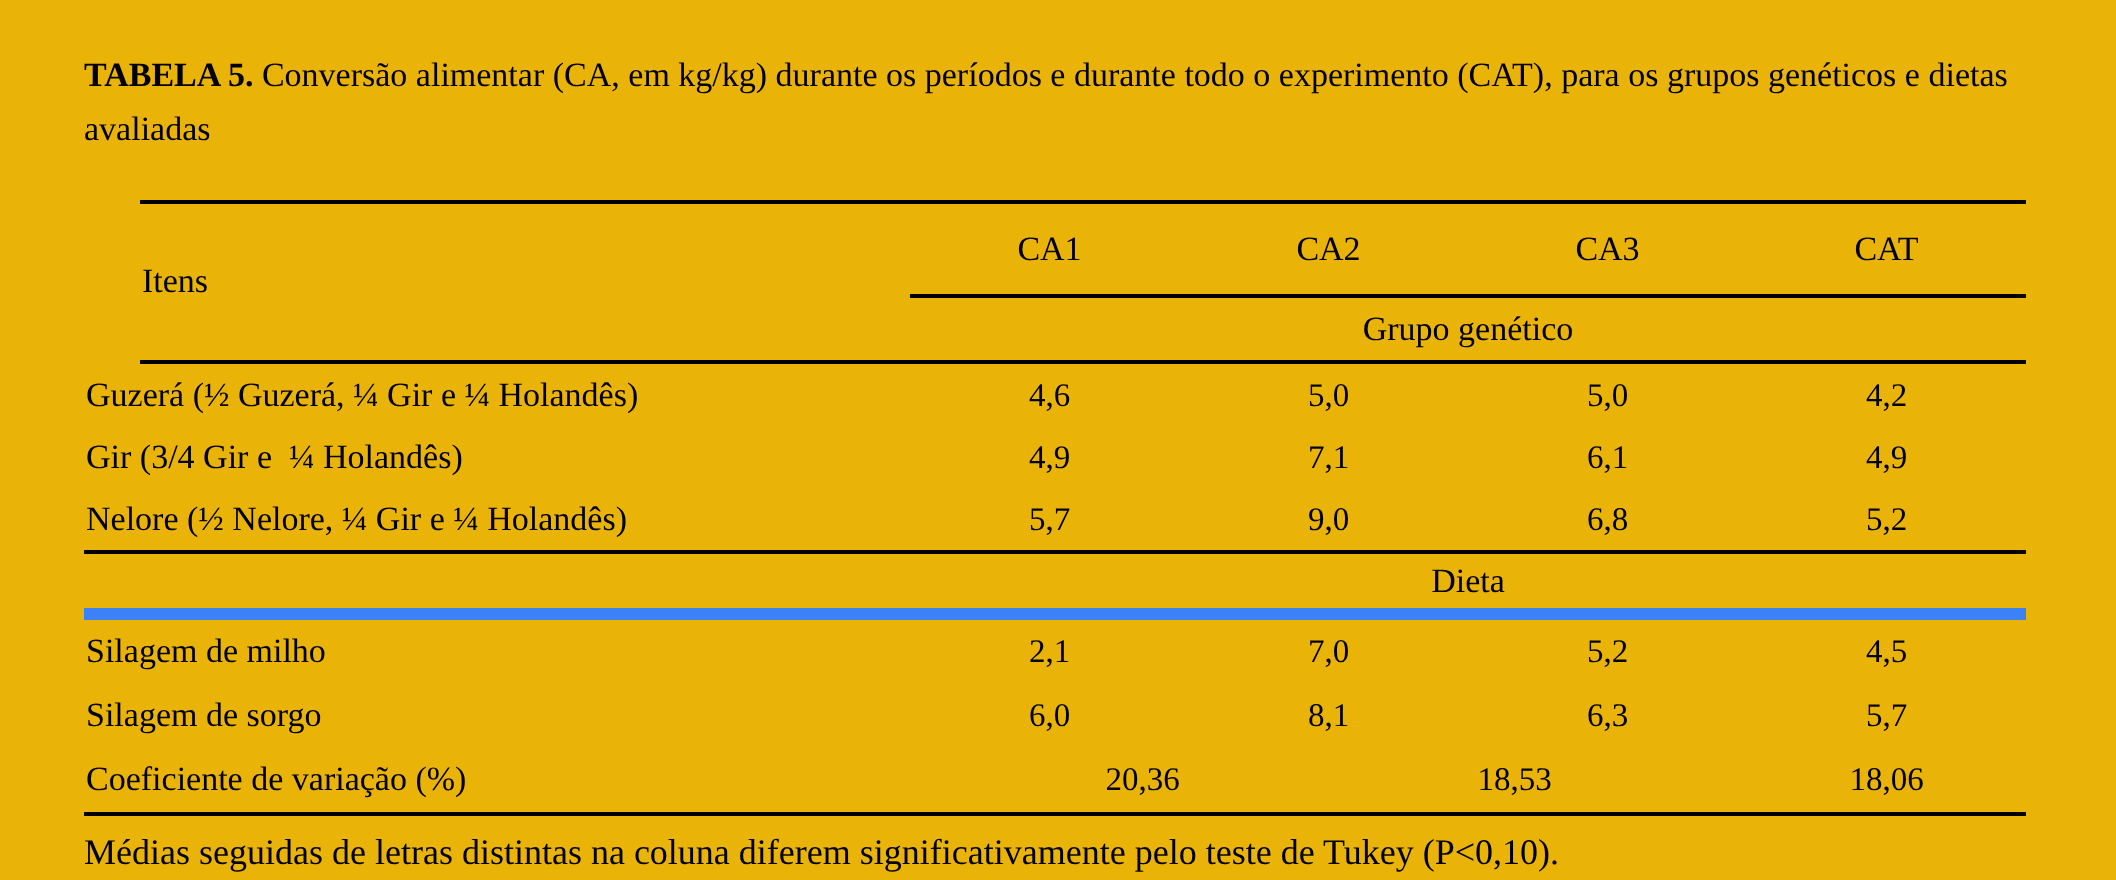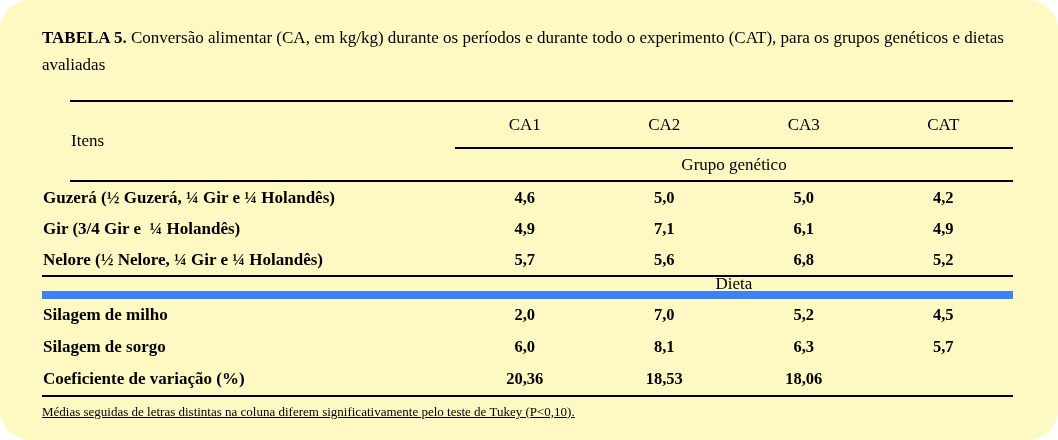--- a/index.html
+++ b/index.html
@@ -3,21 +3,21 @@
 <meta charset="utf-8">
 <style>
   * { margin: 0; padding: 0; box-sizing: border-box; }
   html, body { background: #ffffff; }
   body {
     width: 1058px; height: 440px;
     font-family: "Liberation Serif", "DejaVu Serif", serif;
     color: #000000;
     overflow: hidden;
   }
-  .page { position: relative; width: 1058px; height: 440px; background: #fef9c3; border-radius: 30px; }
+  .page { position: relative; width: 1058px; height: 440px; background: #eab308; }
 
   .caption {
     position: absolute; left: 42px; top: 24px; width: 976px;
     font-size: 17px; line-height: 27px;
   }
   .caption b { font-weight: bold; }
 
   .table {
     position: absolute; left: 42px; top: 100px; width: 971px;
   }
@@ -33,38 +33,38 @@
     display: flex; height: 47px; align-items: center;
     border-bottom: 2px solid #000;
   }
   .head-col { width: 139.5px; text-align: center; font-size: 17px; }
   .group-name {
     height: 31px; display: flex; align-items: center; justify-content: center;
     font-size: 17px;
   }
 
   
-  .row { display: flex; height: 31px; align-items: center; font-weight: bold; }
-  .tbody-bottom .row { height: 32px; }
+  .row { display: flex; height: 31px; align-items: center; }
+  .tbody-bottom .row { height: 32px; justify-content: space-between; }
   .row-label { width: 413px; font-size: 17px; white-space: pre; padding-left: 1px; }
   .cell { width: 139.5px; text-align: center; font-size: 16.5px; }
 
   
   .section-row {
-    display: flex; height: 24px; align-items: center;
-    border-top: 2px solid #000; border-bottom: 8px solid #3b82f6;
+    display: flex; height: 35px; align-items: center;
+    border-top: 2px solid #000; border-bottom: 6px solid #3b82f6;
   }
   .section-spacer { width: 413px; }
   .section-name { width: 558px; text-align: center; font-size: 17px; }
 
   .tbody-bottom { border-bottom: 2px solid #000; }
 
   .footnote {
-    position: absolute; left: 42px; top: 402px; width: 976px;
-    font-size: 13px; line-height: 20px; text-decoration: underline;
+    position: absolute; left: 42px; top: 416px; width: 976px;
+    font-size: 18px; line-height: 20px;
   }
 </style>
 </head>
 <body>
 
 <div class="page">
 
   <p class="caption">
     <b>TABELA 5.</b>
     <span>Conversão alimentar (CA, em kg/kg) durante os períodos e durante todo o experimento (CAT), para os grupos genéticos e dietas avaliadas</span>
@@ -96,35 +96,35 @@
       <div class="row">
         <div class="row-label">Gir (3/4 Gir e  ¼ Holandês)</div>
         <div class="cell">4,9</div>
         <div class="cell">7,1</div>
         <div class="cell">6,1</div>
         <div class="cell">4,9</div>
       </div>
       <div class="row">
         <div class="row-label">Nelore (½ Nelore, ¼ Gir e ¼ Holandês)</div>
         <div class="cell">5,7</div>
-        <div class="cell">5,6</div>
+        <div class="cell">9,0</div>
         <div class="cell">6,8</div>
         <div class="cell">5,2</div>
       </div>
     </div>
 
     <div class="section-row">
       <div class="section-spacer"></div>
       <div class="section-name">Dieta</div>
     </div>
 
     <div class="tbody tbody-bottom">
       <div class="row">
         <div class="row-label">Silagem de milho</div>
-        <div class="cell">2,0</div>
+        <div class="cell">2,1</div>
         <div class="cell">7,0</div>
         <div class="cell">5,2</div>
         <div class="cell">4,5</div>
       </div>
       <div class="row">
         <div class="row-label">Silagem de sorgo</div>
         <div class="cell">6,0</div>
         <div class="cell">8,1</div>
         <div class="cell">6,3</div>
         <div class="cell">5,7</div>

